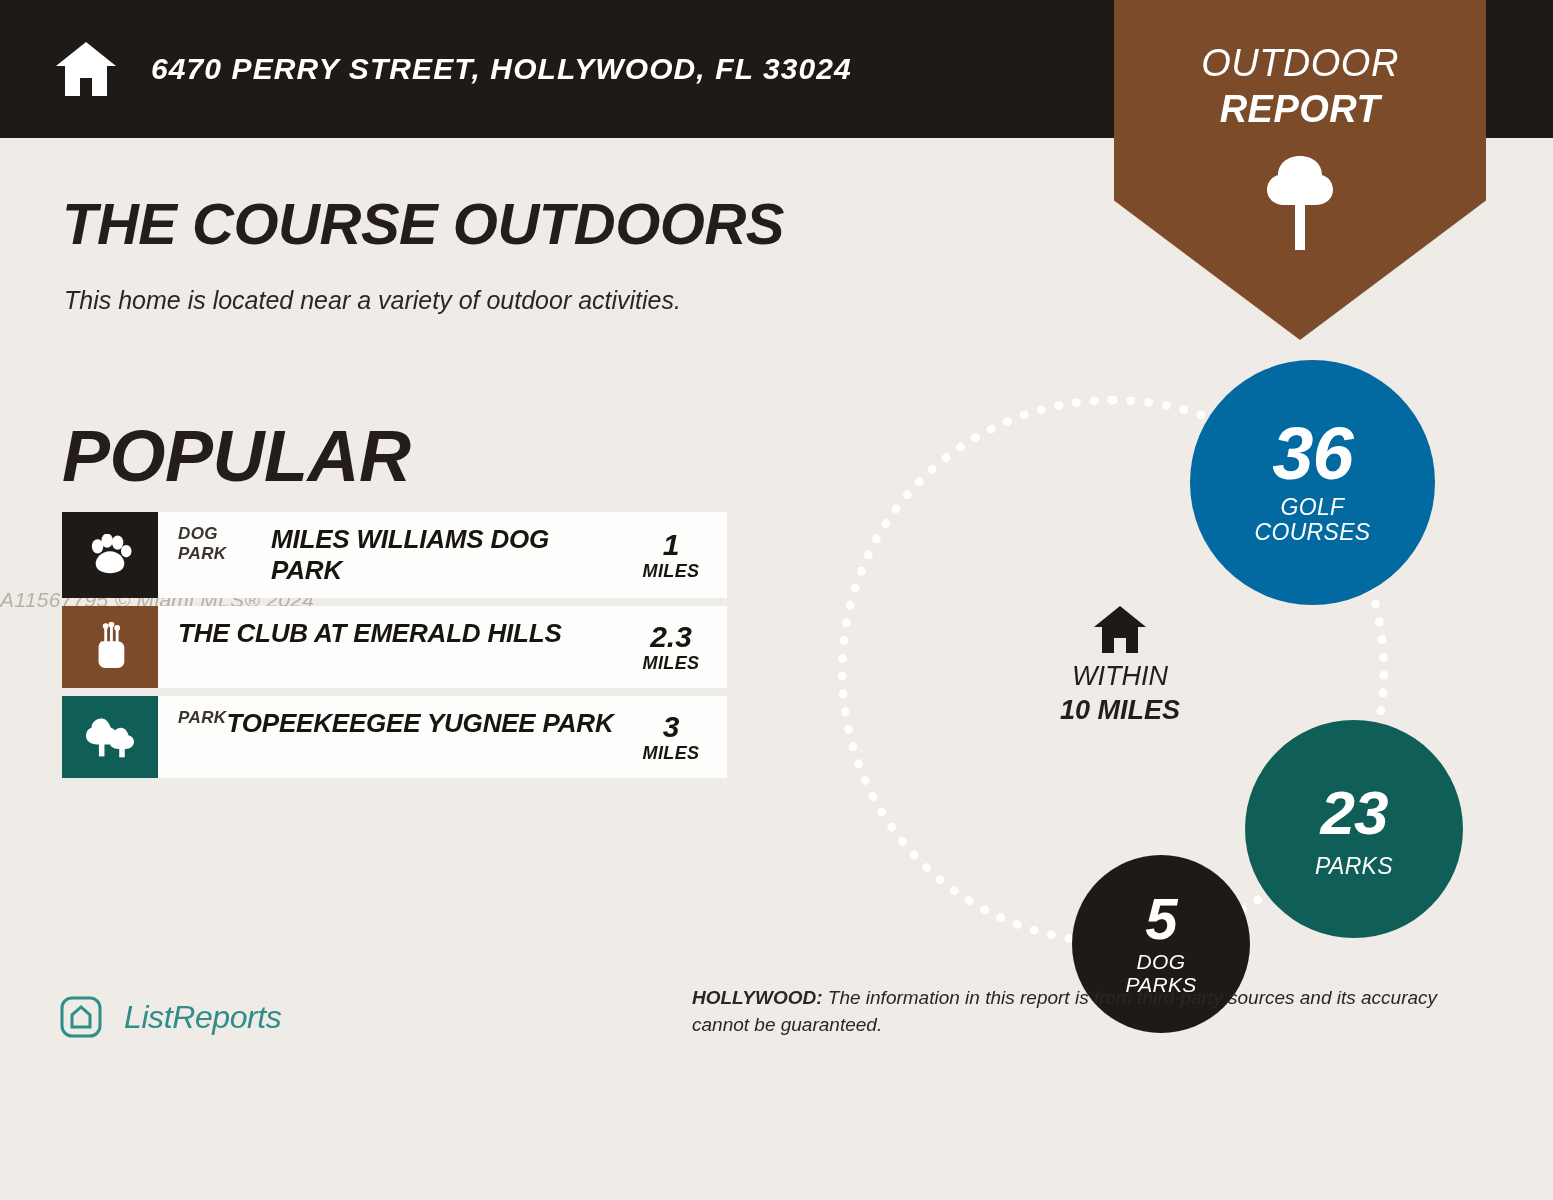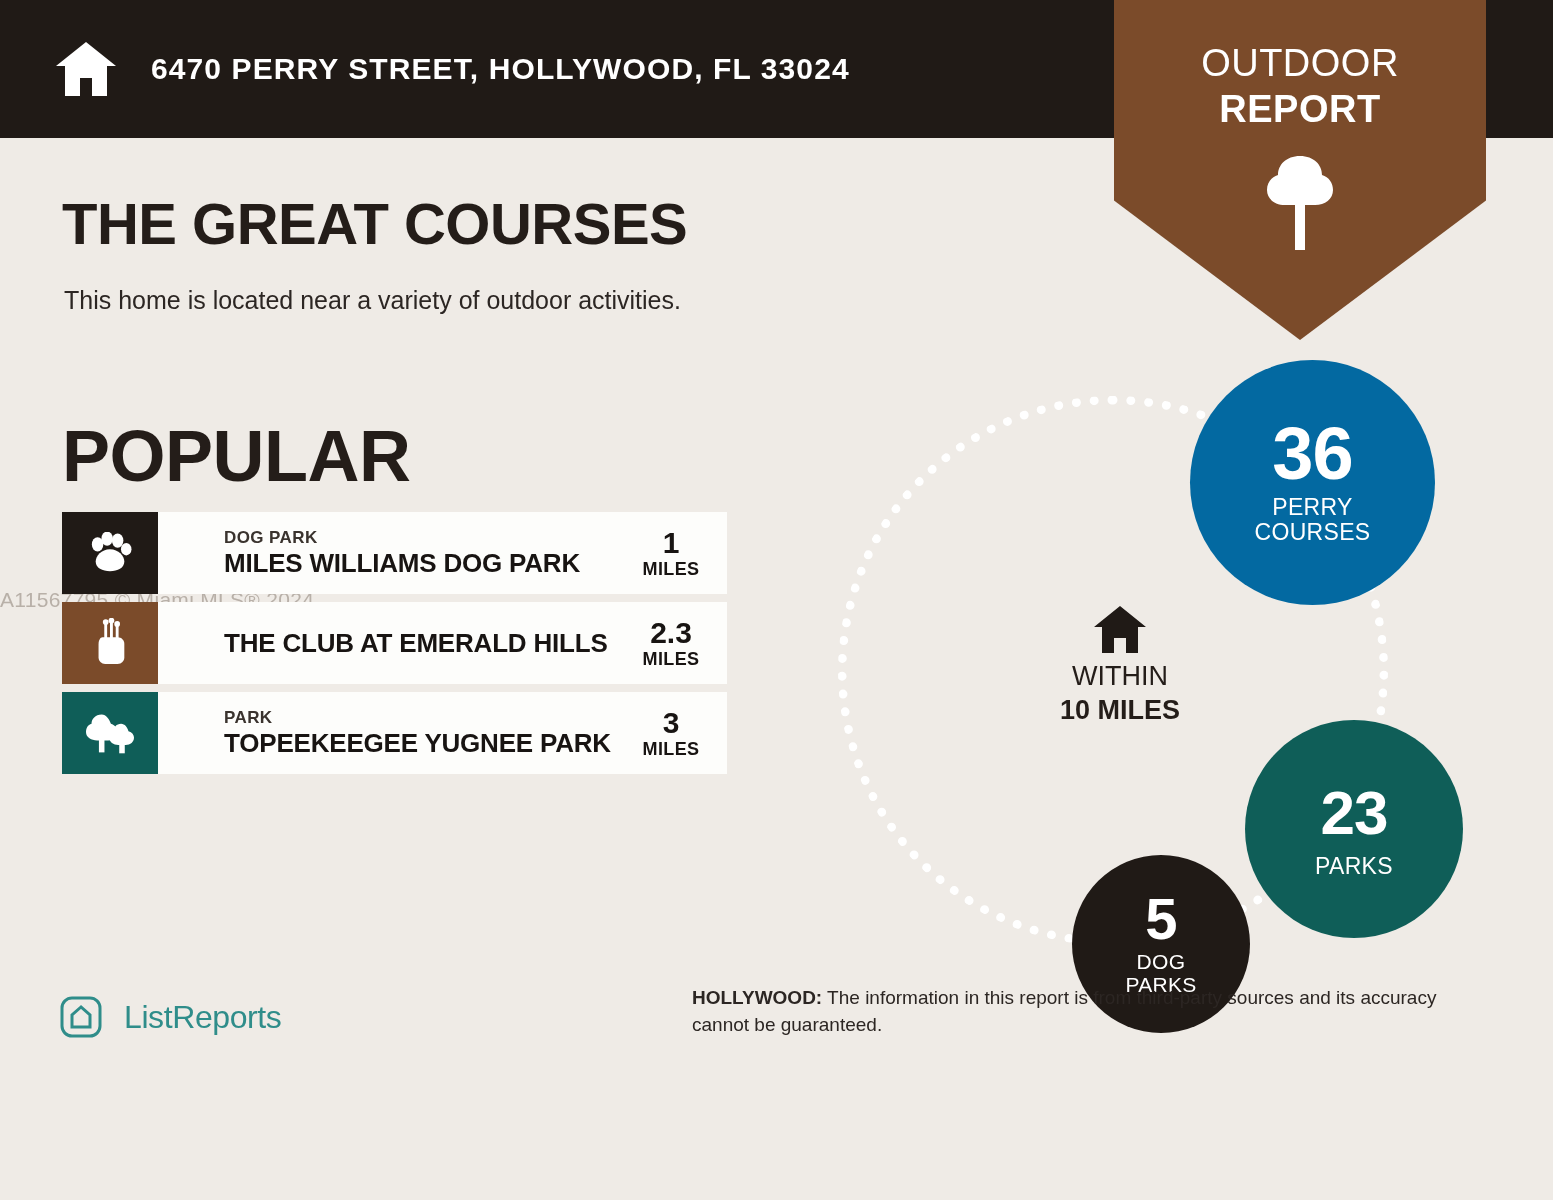--- a/index.html
+++ b/index.html
@@ -8,20 +8,21 @@
     height: 1200px;
     background: #efebe6;
     font-family: "Liberation Sans", sans-serif;
     overflow: hidden;
   }
   .page {
     position: relative;
     width: 1553px;
     height: 1076px;
     background: #efebe6;
+    font-style: italic;
   }
 
   
   .header {
     position: absolute;
     top: 0; left: 0;
     width: 1553px;
     height: 138px;
     background: #201a16;
     display: flex;
@@ -125,23 +126,21 @@
     align-items: center;
     justify-content: center;
   }
   .row-icon.dark { background: #201a16; }
   .row-icon.brown { background: #7b4b2a; }
   .row-icon.teal { background: #0f5e58; }
   .row-body {
     flex: 1 1 auto;
     padding: 12px 6px 12px 20px;
     display: flex;
-    flex-direction: column;
-    justify-content: center;
-    margin-left: 46px;
+    justify-content: flex-start;
   }
   .row-cat {
     font-size: 17px;
     font-weight: bold;
     color: #3a332e;
     letter-spacing: 0.4px;
     line-height: 20px;
   }
   .row-name {
     font-size: 26px;
@@ -309,21 +308,21 @@
       <span class="l2">REPORT</span>
     </div>
     <span class="badge-tree">
       <svg viewBox="0 0 76 100" width="76" height="100" aria-hidden="true">
         <path d="M38 4 C24 4 16 13 16 23 C9 25 5 31 5 38 C5 47 13 53 23 53 h30 c10 0 18-6 18-15 c0-7-4-13-11-15 C60 13 52 4 38 4 Z" fill="#ffffff"></path>
         <rect x="33" y="50" width="10" height="48" fill="#ffffff"></rect>
       </svg>
     </span>
   </div>
 
-  <div class="h1">THE GREAT COURSES</div>
+  <div class="h1">THE COURSE OUTDOORS</div>
   <div class="sub">This home is located near a variety of outdoor activities.</div>
   <div class="h2">POPULAR</div>
 
   <div class="watermark">A11567795 © Miami MLS® 2024</div>
 
   <div class="list">
 
     <div class="row">
       <div class="row-icon dark">
         <svg viewBox="0 0 48 44" width="46" height="42" aria-hidden="true">
@@ -385,21 +384,21 @@
     </div>
 
   </div>
 
   <div class="diagram">
     <div class="dotted-ring"></div>
 
     <div class="bubble bubble-golf">
       <div class="big">36</div>
       <div class="lbl">
-        <span>PERRY</span><br>
+        <span>GOLF</span><br>
         <span>COURSES</span>
       </div>
     </div>
 
     <div class="bubble bubble-parks">
       <div class="big">23</div>
       <div class="lbl">PARKS</div>
     </div>
 
     <div class="bubble bubble-dog">

